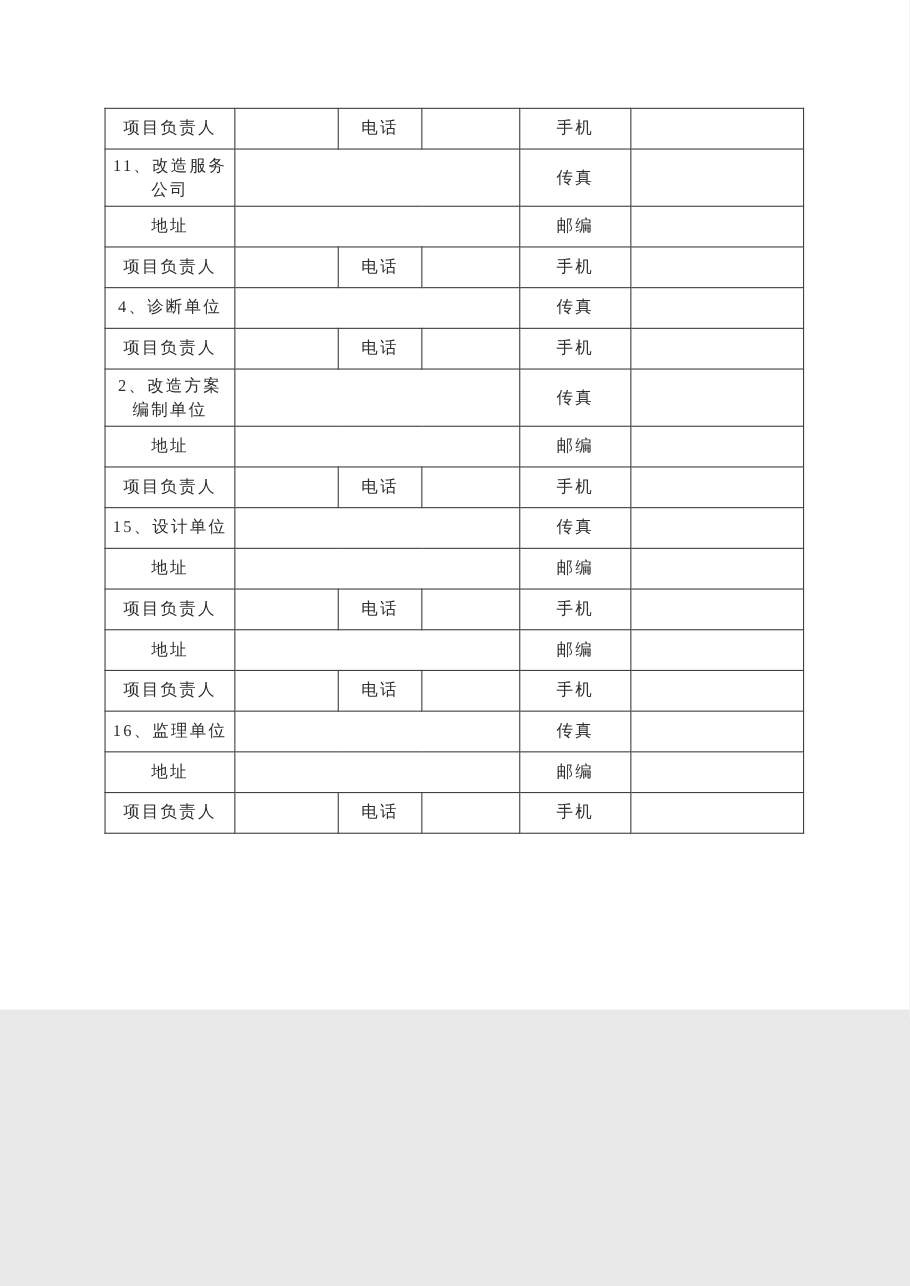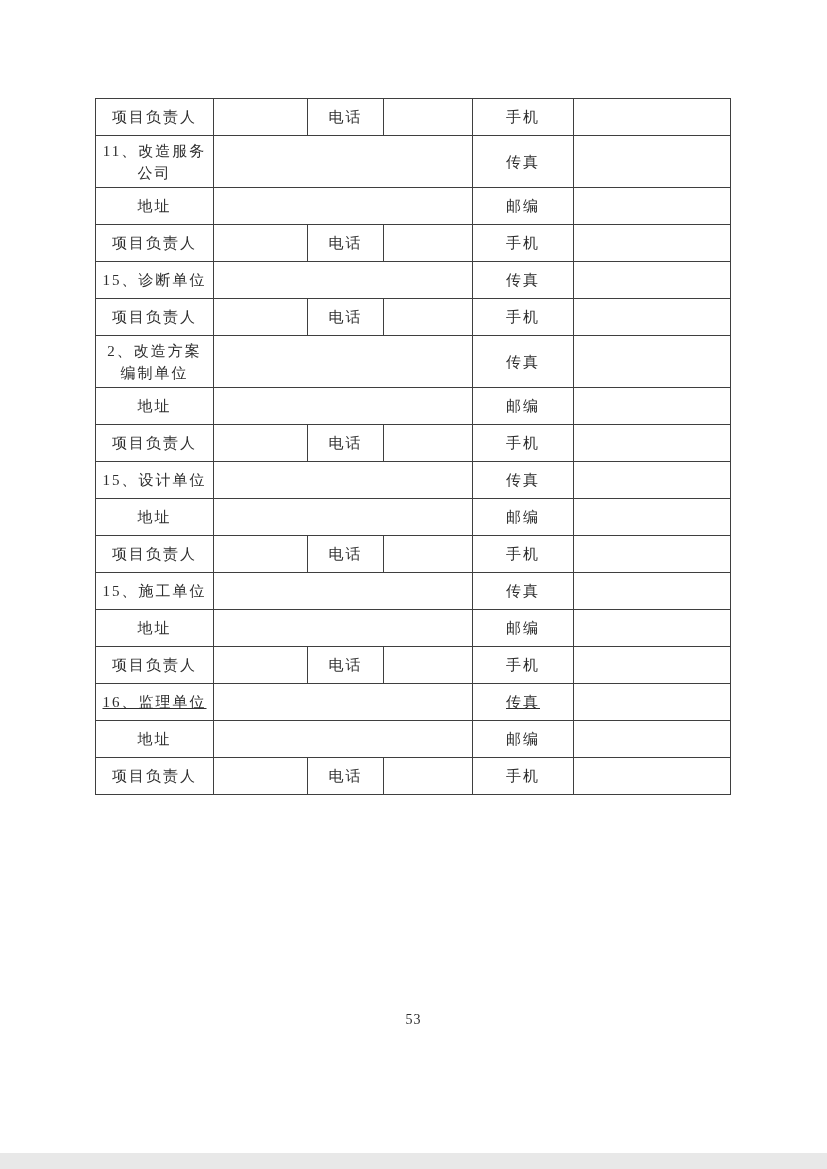--- a/index.html
+++ b/index.html
@@ -3,21 +3,21 @@
 <meta charset="utf-8">
 <style>
   html, body {
     margin: 0;
     padding: 0;
     background: #e8e8e8;
   }
   .page {
     position: relative;
     width: 827px;
-    height: 1153px;
+    height: 918px;
     margin: 0 auto;
     background: #ffffff;
     font-family: "Liberation Serif", "DejaVu Serif", serif;
     color: #2e2e2e;
     overflow: hidden;
   }
   table.contact-table {
     position: absolute;
     left: 95px;
     top: 98px;
@@ -87,21 +87,21 @@
         </tr>
         <tr style="height: 37px;">
           <td colspan="1" class="label-cell">项目负责人</td>
           <td colspan="1" class="blank-cell"></td>
           <td colspan="1" class="label-cell">电话</td>
           <td colspan="1" class="blank-cell"></td>
           <td colspan="1" class="label-cell">手机</td>
           <td colspan="1" class="blank-cell"></td>
         </tr>
         <tr style="height: 37px;">
-          <td colspan="1" class="label-cell">15、诊断单位</td>
+          <td colspan="1" class="label-cell">4、诊断单位</td>
           <td colspan="3" class="blank-cell"></td>
           <td colspan="1" class="label-cell">传真</td>
           <td colspan="1" class="blank-cell"></td>
         </tr>
         <tr style="height: 37px;">
           <td colspan="1" class="label-cell">项目负责人</td>
           <td colspan="1" class="blank-cell"></td>
           <td colspan="1" class="label-cell">电话</td>
           <td colspan="1" class="blank-cell"></td>
           <td colspan="1" class="label-cell">手机</td>
@@ -142,40 +142,34 @@
         </tr>
         <tr style="height: 37px;">
           <td colspan="1" class="label-cell">项目负责人</td>
           <td colspan="1" class="blank-cell"></td>
           <td colspan="1" class="label-cell">电话</td>
           <td colspan="1" class="blank-cell"></td>
           <td colspan="1" class="label-cell">手机</td>
           <td colspan="1" class="blank-cell"></td>
         </tr>
         <tr style="height: 37px;">
-          <td colspan="1" class="label-cell">15、施工单位</td>
-          <td colspan="3" class="blank-cell"></td>
-          <td colspan="1" class="label-cell">传真</td>
-          <td colspan="1" class="blank-cell"></td>
-        </tr>
-        <tr style="height: 37px;">
           <td colspan="1" class="label-cell">地址</td>
           <td colspan="3" class="blank-cell"></td>
           <td colspan="1" class="label-cell">邮编</td>
           <td colspan="1" class="blank-cell"></td>
         </tr>
         <tr style="height: 37px;">
           <td colspan="1" class="label-cell">项目负责人</td>
           <td colspan="1" class="blank-cell"></td>
           <td colspan="1" class="label-cell">电话</td>
           <td colspan="1" class="blank-cell"></td>
           <td colspan="1" class="label-cell">手机</td>
           <td colspan="1" class="blank-cell"></td>
         </tr>
-        <tr style="height: 37px; text-decoration: underline;">
+        <tr style="height: 37px;">
           <td colspan="1" class="label-cell">16、监理单位</td>
           <td colspan="3" class="blank-cell"></td>
           <td colspan="1" class="label-cell">传真</td>
           <td colspan="1" class="blank-cell"></td>
         </tr>
         <tr style="height: 37px;">
           <td colspan="1" class="label-cell">地址</td>
           <td colspan="3" class="blank-cell"></td>
           <td colspan="1" class="label-cell">邮编</td>
           <td colspan="1" class="blank-cell"></td>

